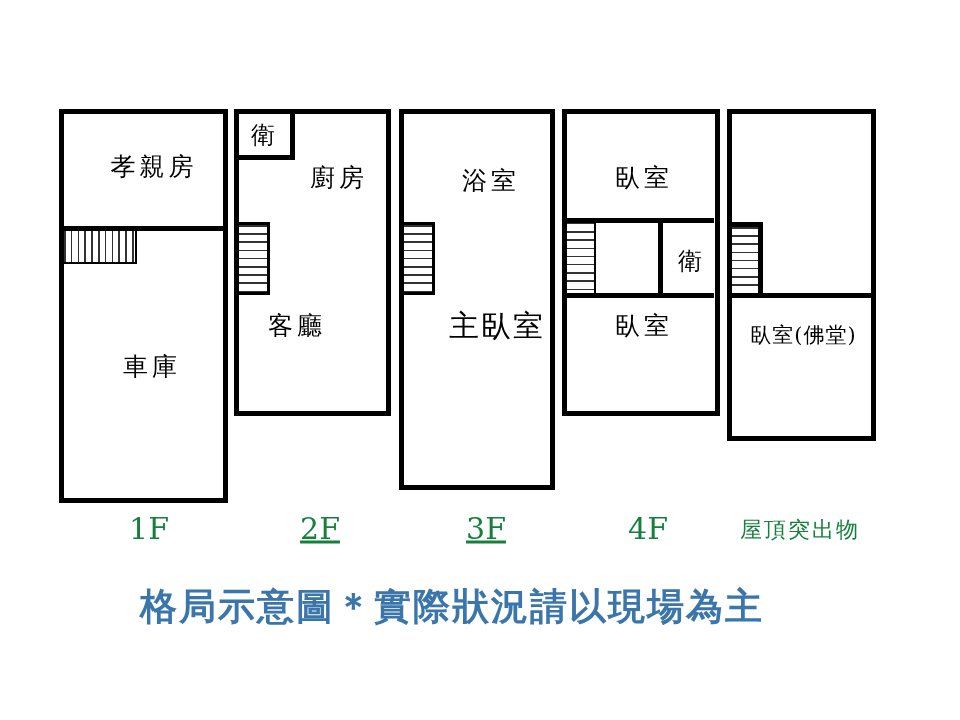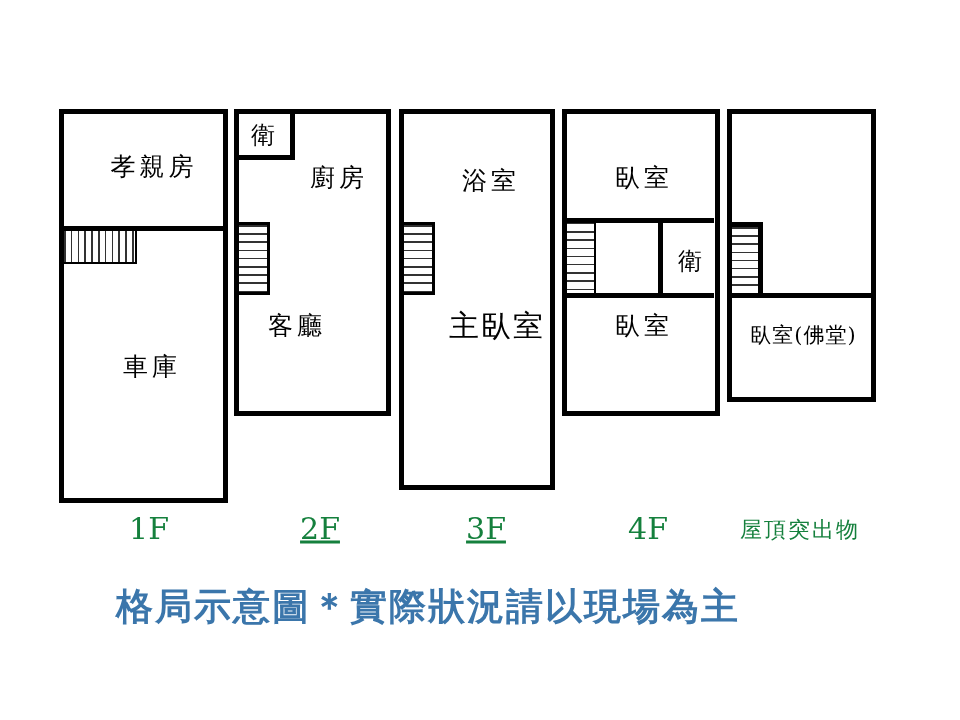--- a/index.html
+++ b/index.html
@@ -91,27 +91,27 @@
   <div class="fbox" style="left:562px; top:109px; width:158px; height:307px;">
     <div class="wall" style="left:0; top:104px; width:147px; height:5px;"></div>
     <div class="stair hatch-h" style="left:0; top:109px; width:29px; height:70px; border-width:0 2px 0 0;"></div>
     <div class="wall" style="left:91px; top:109px; width:5px; height:70px;"></div>
     <div class="wall" style="left:0; top:179px; width:147px; height:5px;"></div>
     <div class="rlabel" style="left:75px; top:63px;">臥室</div>
     <div class="rlabel" style="left:123px; top:147px; font-size:24px; letter-spacing:0; text-indent:0;">衛</div>
     <div class="rlabel" style="left:75px; top:211px;">臥室</div>
   </div>
 
-  <div class="fbox" style="left:727px; top:109px; width:149px; height:293px;">
+  <div class="fbox" style="left:727px; top:109px; width:149px; height:332px;">
     <div class="stair hatch-h" style="left:0; top:108px; width:31px; height:71px; border-width:5px 5px 0 0;"></div>
     <div class="wall" style="left:0; top:179px; width:139px; height:5px;"></div>
     <div class="rlabel" style="left:71px; top:221px; font-size:21px; letter-spacing:1px; text-indent:1px;">臥室(佛堂)</div>
   </div>
 
   <div class="flabel" style="left:149px; top:528px;">1F</div>
   <div class="flabel" style="left:320px; top:528px;text-decoration:underline;">2F</div>
   <div class="flabel" style="left:486px; top:528px;text-decoration:underline;">3F</div>
   <div class="flabel" style="left:648px; top:528px;">4F</div>
   <div class="flabel" style="left:800px; top:530px; font-size:22px; letter-spacing:2px;">屋頂突出物</div>
 
-  <div class="caption" style="left:428px; top:607px;">格局示意圖＊實際狀況請以現場為主</div>
+  <div class="caption" style="left:452px; top:607px;">格局示意圖＊實際狀況請以現場為主</div>
 
 </div>
 
 </body></html>

